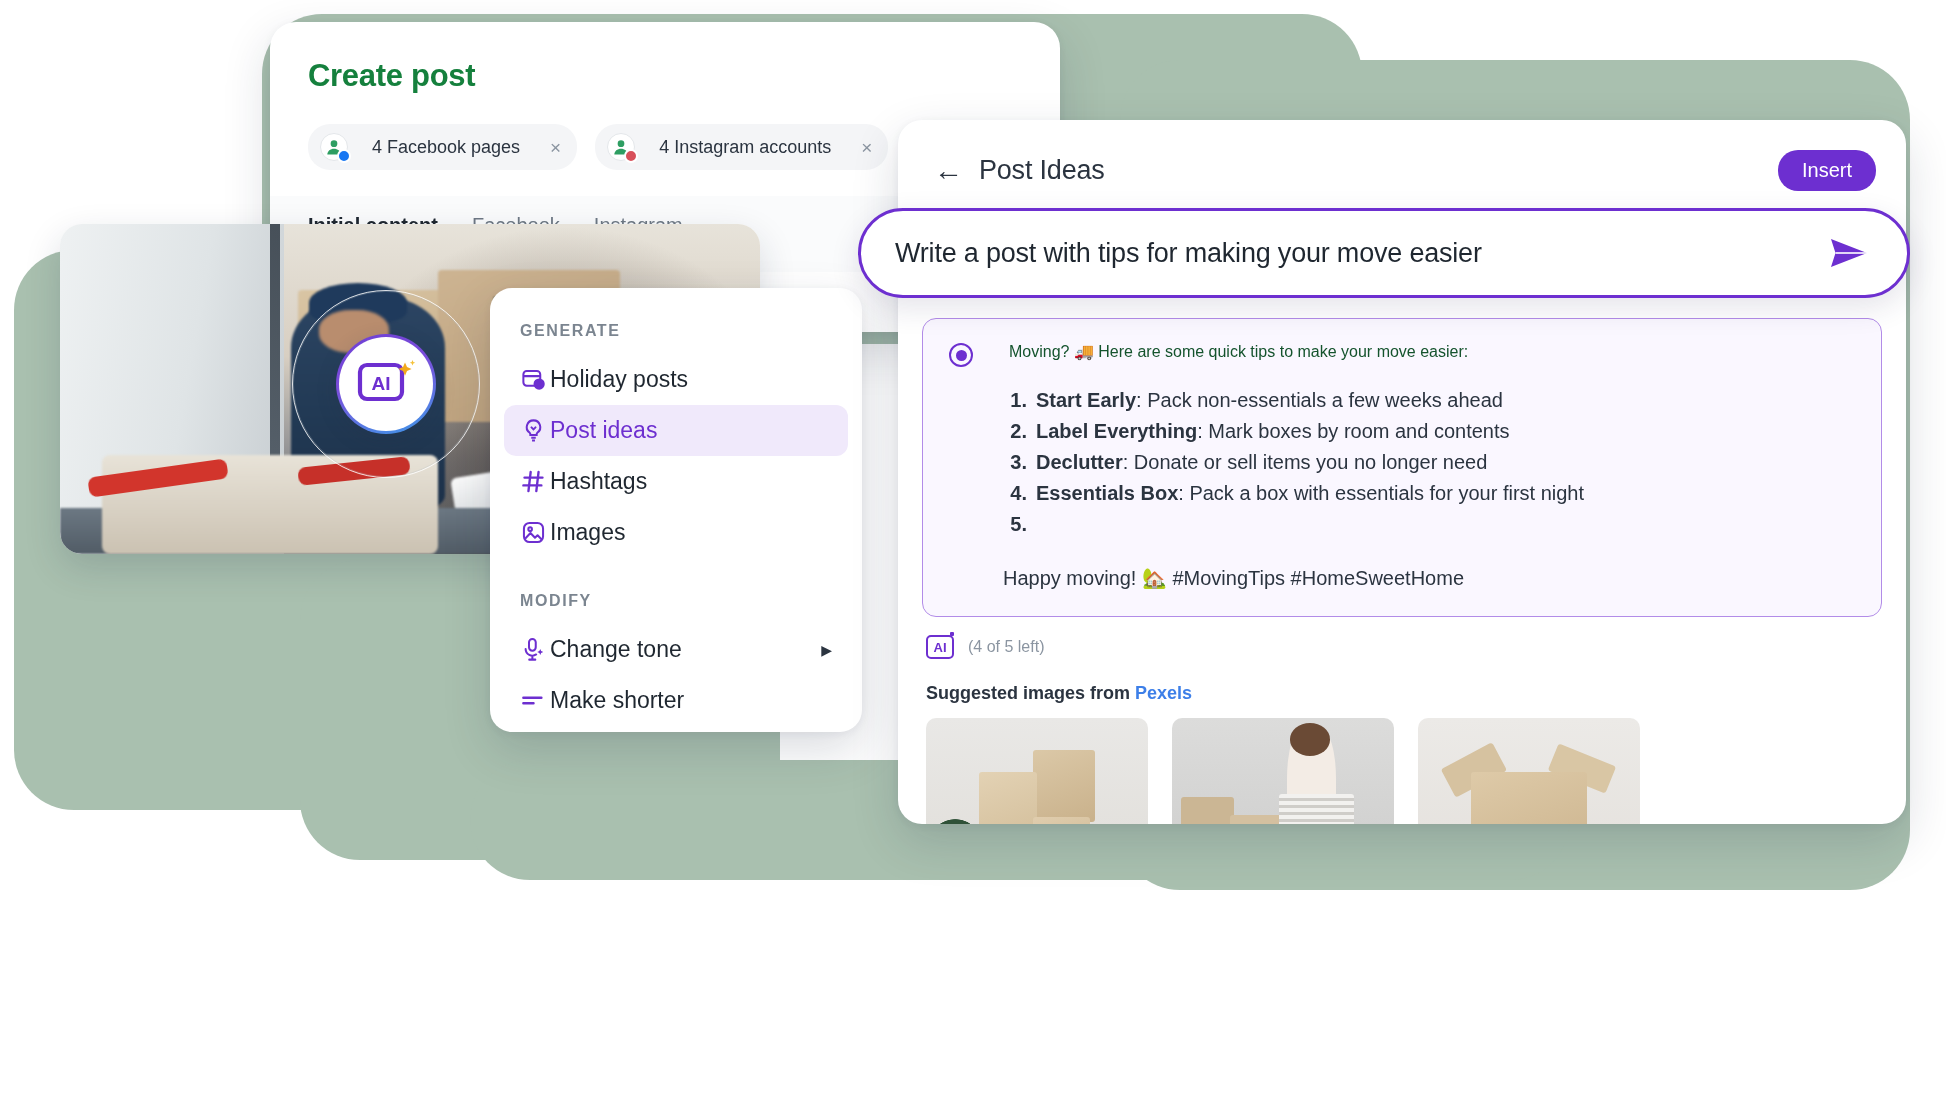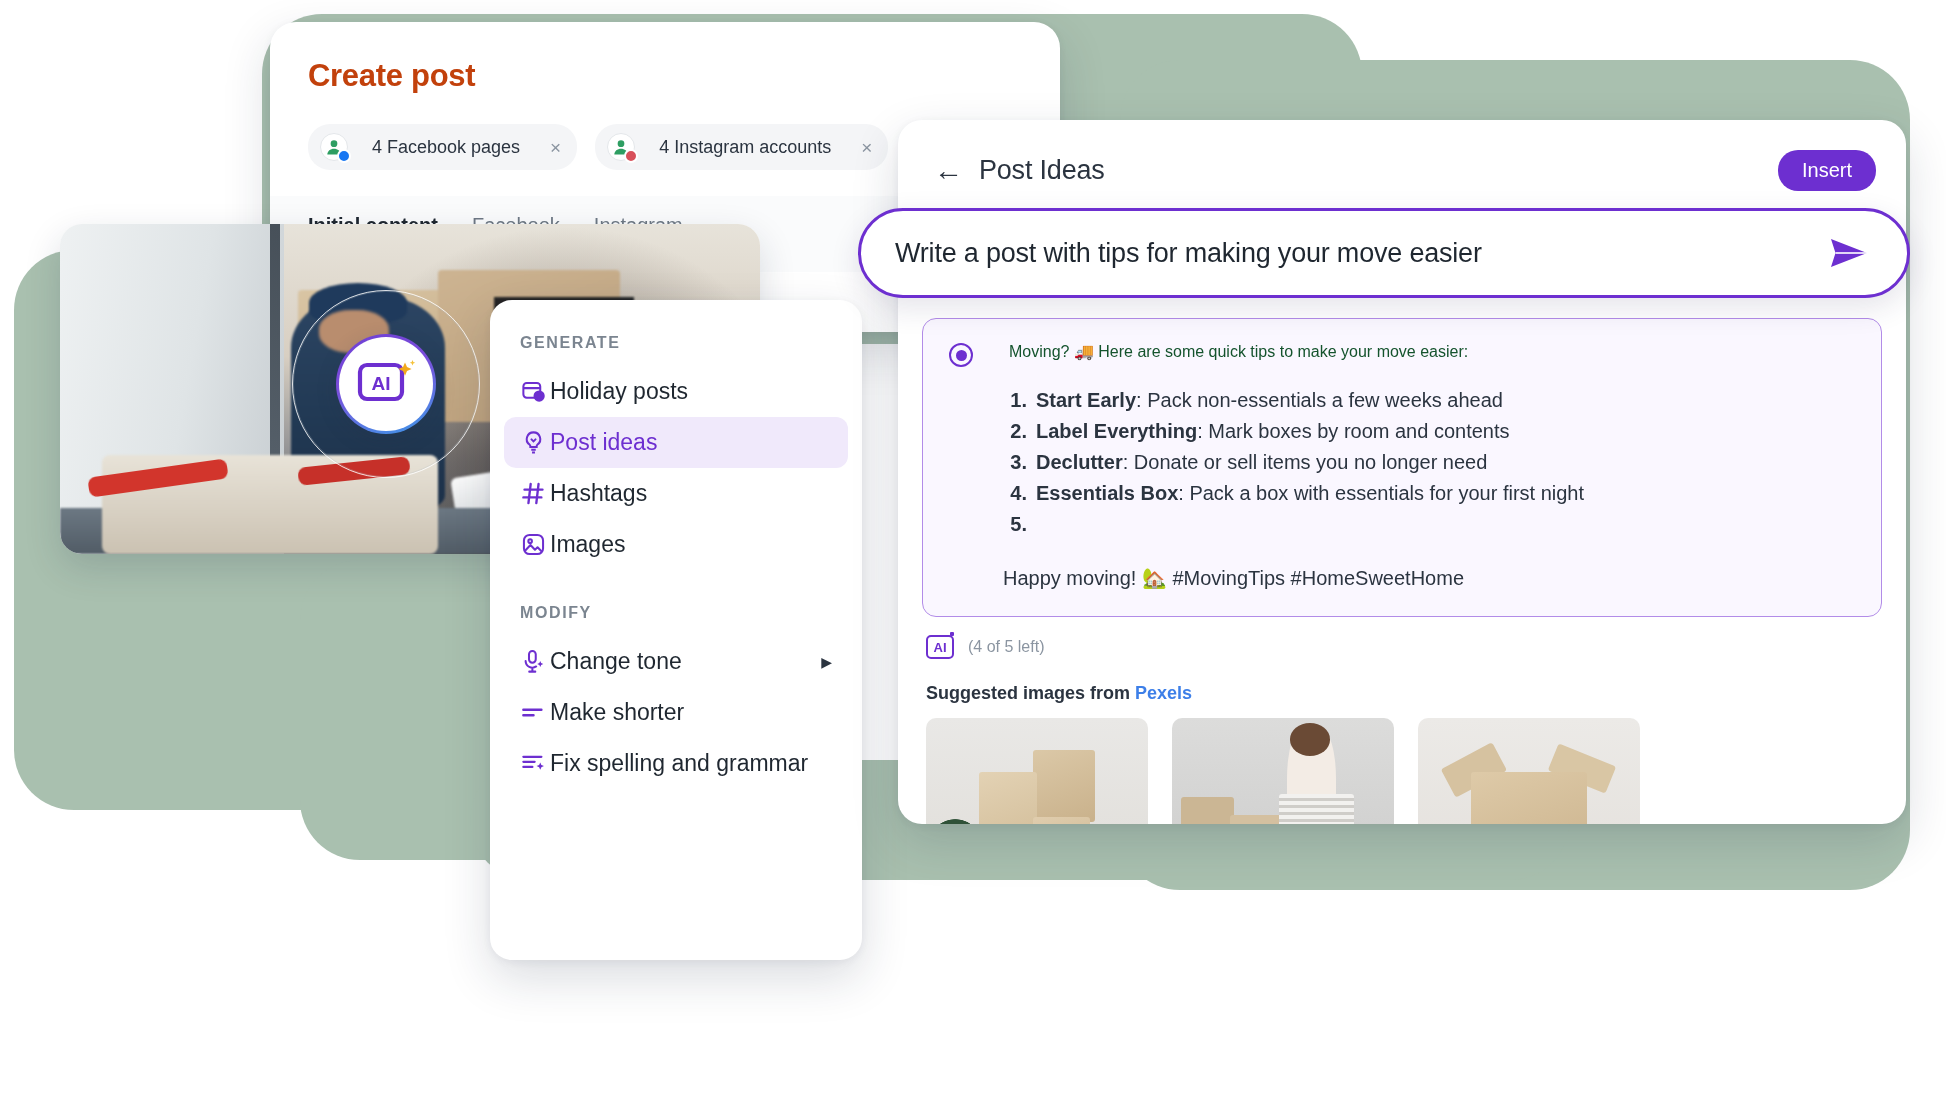--- a/index.html
+++ b/index.html
@@ -29,21 +29,21 @@
     position: absolute;
     background: #ffffff;
     border-radius: 26px;
     box-shadow: 0 18px 48px rgba(27,40,60,0.16), 0 2px 8px rgba(27,40,60,0.06);
     overflow: hidden;
   }
 
   
   #create-post { left: 270px; top: 22px; width: 790px; height: 310px; }
   .cp-title {
-    font-size: 31px; font-weight: bold; color: #c2410c;
+    font-size: 31px; font-weight: bold; color: #15803d;
     letter-spacing: -0.3px;
     padding: 36px 16px 0 38px;
   }
   .chips { display: flex; gap: 18px; padding: 30px 0 0 38px; }
   .chip {
     display: flex; align-items: center; gap: 24px;
     background: #f4f5f7; border-radius: 22px;
     padding: 9px 16px 9px 12px;
     font-size: 18px; color: #2b3440;
   }
@@ -131,21 +131,21 @@
     position: absolute; left: 336px; top: 334px; width: 100px; height: 100px;
     border-radius: 50%; background: #ffffff;
     border: 3.5px solid transparent;
     background-image: linear-gradient(#fff,#fff), linear-gradient(160deg,#6d3fd4 0%, #7b4ddb 40%, #3d9ae8 100%);
     background-origin: border-box; background-clip: content-box, border-box;
     display:flex; align-items:center; justify-content:center;
     box-shadow: 0 6px 20px rgba(40,50,70,.18);
   }
 
   
-  #ai-menu { left: 490px; top: 300px; width: 372px; height: 660px; border-radius: 22px; }
+  #ai-menu { left: 490px; top: 288px; width: 372px; height: 444px; border-radius: 22px; }
   .sec-label {
     font-size: 16px; letter-spacing: 1.6px; color: #7b8590; font-weight: bold;
     padding: 34px 0 0 30px;
   }
   .mitem {
     display: flex; align-items: center; gap: 3px;
     margin: 0 14px; padding: 12px 16px; border-radius: 12px;
     font-size: 23px; color: #1f2730;
   }
   .mitem .ico { width: 27px; height: 27px; flex: none; display:flex; align-items:center; justify-content:center; color:#6d2fd0;}

